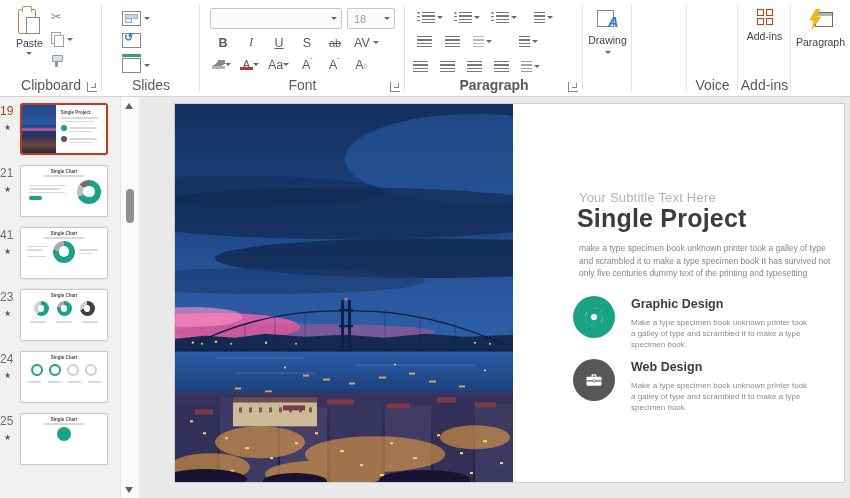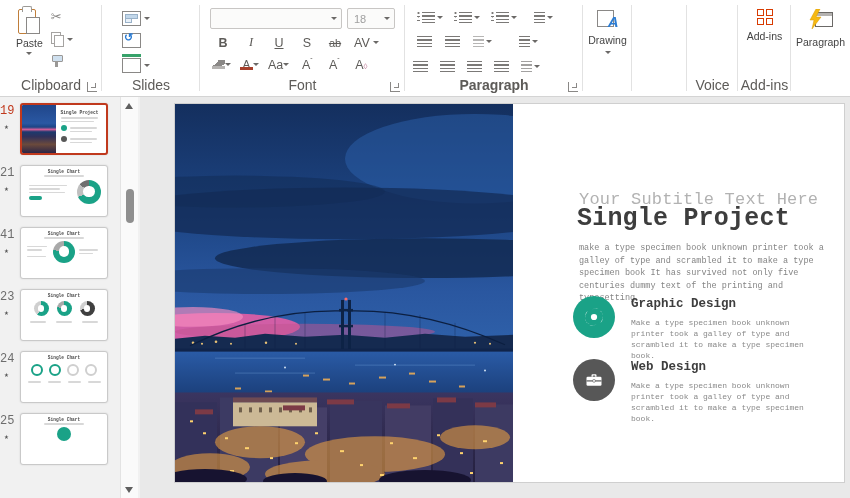--- a/index.html
+++ b/index.html
@@ -75,21 +75,21 @@
   .ic-mic .stem{position:absolute;left:9.2px;top:16px;width:1.6px;height:4px;background:#7a7876;}
   .ic-mic .base{position:absolute;left:5px;top:20px;width:10px;height:1.6px;background:#7a7876;}
   .ic-grid{display:grid;grid-template-columns:7px 7px;grid-template-rows:7px 7px;gap:2px;margin:9px 0 5px;}
   .ic-grid span{border:1.6px solid #d83b01;background:#fff;}
   .ic-designer{position:relative;width:24px;height:22px;margin:9px 0 5px;}
   .ic-designer .win{position:absolute;right:0;top:3px;width:16px;height:13px;border:1.4px solid #6b6967;background:#fff;}
   .ic-designer .win:before{content:"";position:absolute;left:0;right:0;top:0;height:3px;background:#b5b3b1;}
   .ic-designer svg{position:absolute;left:0;top:0;}
 
   
-  .workspace{position:absolute;left:0;top:97px;right:0;bottom:0;background:#e9e9e9;font-family:Liberation Mono, monospace;}
+  .workspace{position:absolute;left:0;top:97px;right:0;bottom:0;background:#e9e9e9;}
   .thumb-panel{position:absolute;left:0;top:0;width:140px;bottom:0;background:#f1f1f1;}
   .thumb-list{position:absolute;left:0;top:6px;width:118px;}
   .trow{display:flex;margin-bottom:10px;}
   .tnum{width:20px;padding-top:2px;font-size:12px;color:#6d6d6d;}
   .trow.selected .tnum .n{color:#c0391d;}
   .tnum .n{display:block;line-height:13px;}
   .star{display:block;margin-top:1px;padding-left:4px;}
   .star:before{content:"★";font-size:8px;color:#595959;}
   .tbox{position:relative;width:86px;height:50px;background:#fff;border:1px solid #c9c9c9;border-radius:3px;overflow:hidden;box-shadow:0 0 2px rgba(0,0,0,.12);}
   .trow.selected .tbox{border:2px solid #c0391d;width:84px;height:48px;}
@@ -106,21 +106,21 @@
   .mini-photo{background:linear-gradient(180deg,#20468a 0%,#2a58a3 38%,#1d4585 46%,#cf5b97 51%,#1c3a6e 56%,#30305a 66%,#6b4a3c 82%,#2c2546 100%);}
   .thumb-scroll{position:absolute;right:2px;top:0;bottom:0;width:17px;background:#fafafa;border-left:1px solid #e3e3e3;}
   .tri-up{position:absolute;left:4px;top:6px;width:0;height:0;border-left:4.5px solid transparent;border-right:4.5px solid transparent;border-bottom:6px solid #5f5f5f;}
   .tri-down{position:absolute;left:4px;bottom:5px;width:0;height:0;border-left:4.5px solid transparent;border-right:4.5px solid transparent;border-top:6px solid #5f5f5f;}
   .scroll-thumb{position:absolute;left:4.5px;top:92px;width:8px;height:34px;border-radius:4px;background:#8f8f8f;}
 
   
   .slide{position:absolute;left:174px;top:6px;width:671px;height:380px;background:#fff;border:1px solid #cfcfcf;box-sizing:border-box;}
   .photo{position:absolute;left:0;top:0;width:338px;height:378px;overflow:hidden;}
   .photo svg{display:block;width:100%;height:100%;}
-  .s-subtitle{position:absolute;left:404px;top:86px;font-size:17px;color:#b2b2b2;letter-spacing:.2px;}
+  .s-subtitle{position:absolute;left:404px;top:86px;font-size:13px;color:#b2b2b2;letter-spacing:.2px;}
   .s-title{position:absolute;left:402px;top:100px;font-size:25px;font-weight:bold;color:#3d3d3d;letter-spacing:.2px;}
   .s-body{position:absolute;left:404px;top:138px;width:258px;font-size:8.5px;line-height:12.6px;color:#848484;}
   .feature{position:absolute;left:398px;width:250px;}
   .f1{top:190px;} .f2{top:253px;}
   .fcircle{position:absolute;left:0;top:2px;width:42px;height:42px;border-radius:50%;display:flex;align-items:center;justify-content:center;}
   .fcircle.green{background:#1aa287;}
   .fcircle.gray{background:#575757;}
   .ftitle{position:absolute;left:58px;top:3px;font-size:12.5px;font-weight:bold;color:#3d3d3d;}
   .fdesc{position:absolute;left:58px;top:23px;width:180px;font-size:8px;line-height:11px;color:#8a8a8a;}
 </style>

